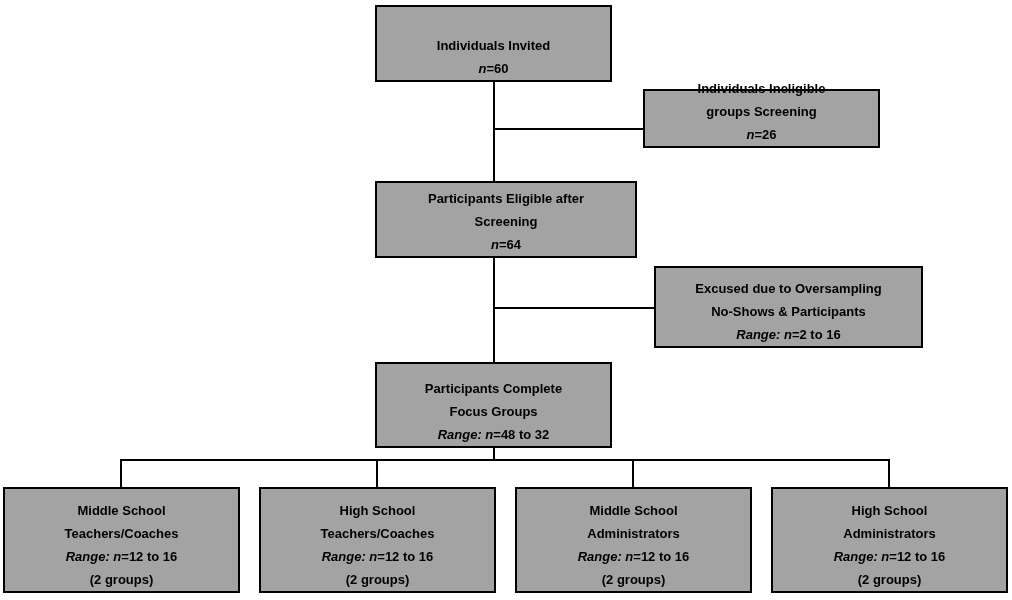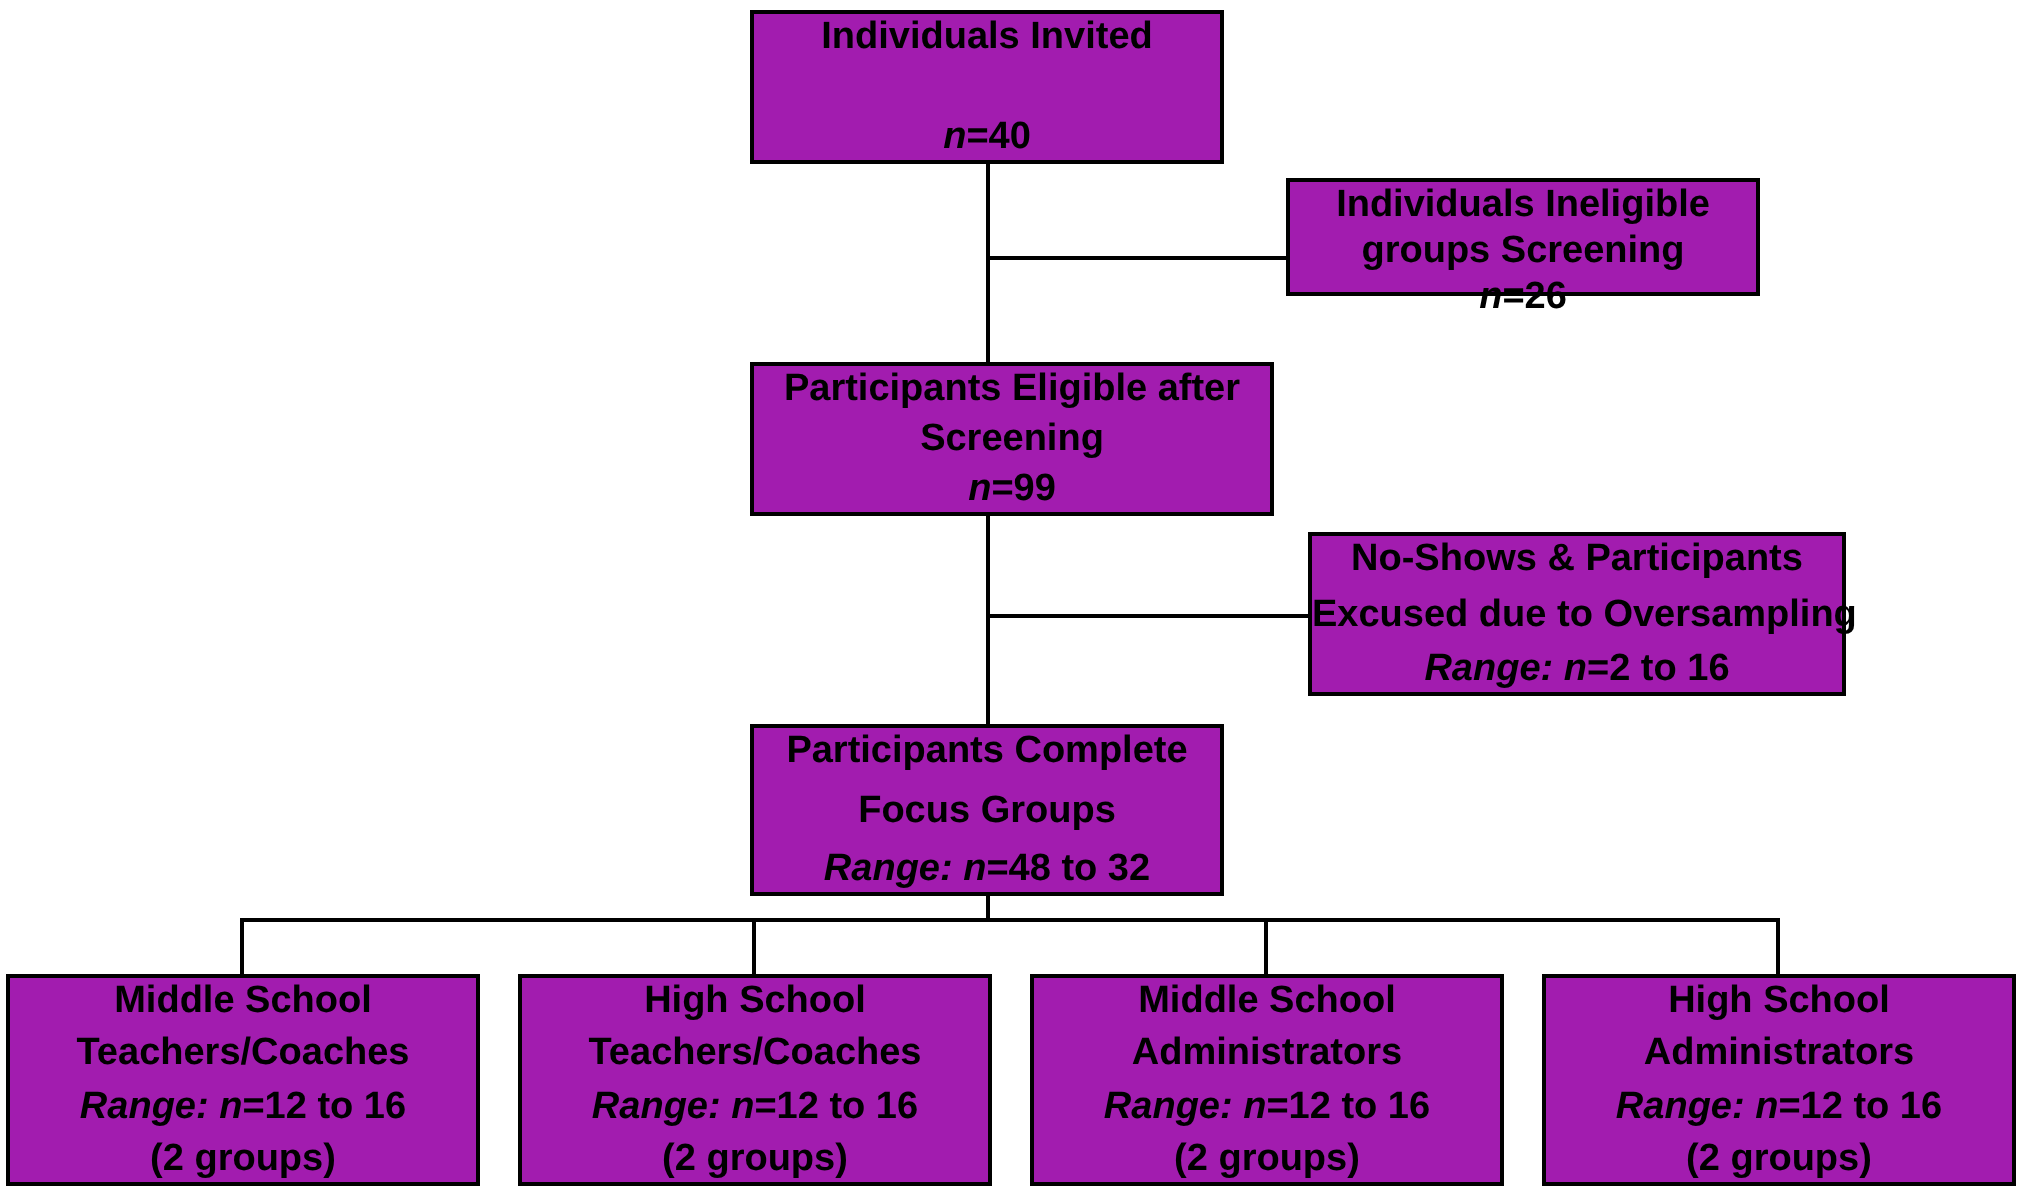--- a/index.html
+++ b/index.html
@@ -12,27 +12,27 @@
     width: 1012px;
     height: 600px;
     background: #ffffff;
     font-family: "Liberation Sans", sans-serif;
     color: #000000;
   }
   .node {
     position: absolute;
     box-sizing: border-box;
     border: 2px solid #000000;
-    background: #a21caf;
+    background: #a3a3a3;
     display: flex;
     flex-direction: column;
-    justify-content: space-between;
+    justify-content: flex-end;
     text-align: center;
     font-weight: bold;
-    font-size: 19px;
+    font-size: 13px;
   }
   .node .ln {
     line-height: 23px;
     white-space: nowrap;
   }
   .node .ln i { font-style: italic; }
   .conn {
     position: absolute;
     background: #000000;
   }
@@ -70,38 +70,38 @@
   <div class="conn" id="c-h2"></div>
   <div class="conn" id="c-v3"></div>
   <div class="conn" id="c-h3"></div>
   <div class="conn" id="c-d1"></div>
   <div class="conn" id="c-d2"></div>
   <div class="conn" id="c-d3"></div>
   <div class="conn" id="c-d4"></div>
 
   <div class="node" id="n-invited">
     <div class="ln">Individuals Invited</div>
-    <div class="ln"><i>n</i><span>=40</span></div>
+    <div class="ln"><i>n</i><span>=60</span></div>
   </div>
 
   <div class="node" id="n-ineligible">
     <div class="ln">Individuals Ineligible</div>
     <div class="ln">groups Screening</div>
     <div class="ln"><i>n</i><span>=26</span></div>
   </div>
 
   <div class="node" id="n-eligible">
     <div class="ln">Participants Eligible after</div>
     <div class="ln">Screening</div>
-    <div class="ln"><i>n</i><span>=99</span></div>
+    <div class="ln"><i>n</i><span>=64</span></div>
   </div>
 
   <div class="node" id="n-noshows">
+    <div class="ln">Excused due to Oversampling</div>
     <div class="ln">No-Shows &amp; Participants</div>
-    <div class="ln">Excused due to Oversampling</div>
     <div class="ln"><i>Range: n</i><span>=2 to 16</span></div>
   </div>
 
   <div class="node" id="n-complete">
     <div class="ln">Participants Complete</div>
     <div class="ln">Focus Groups</div>
     <div class="ln"><i>Range: n</i><span>=48 to 32</span></div>
   </div>
 
   <div class="node" id="n-g1">

